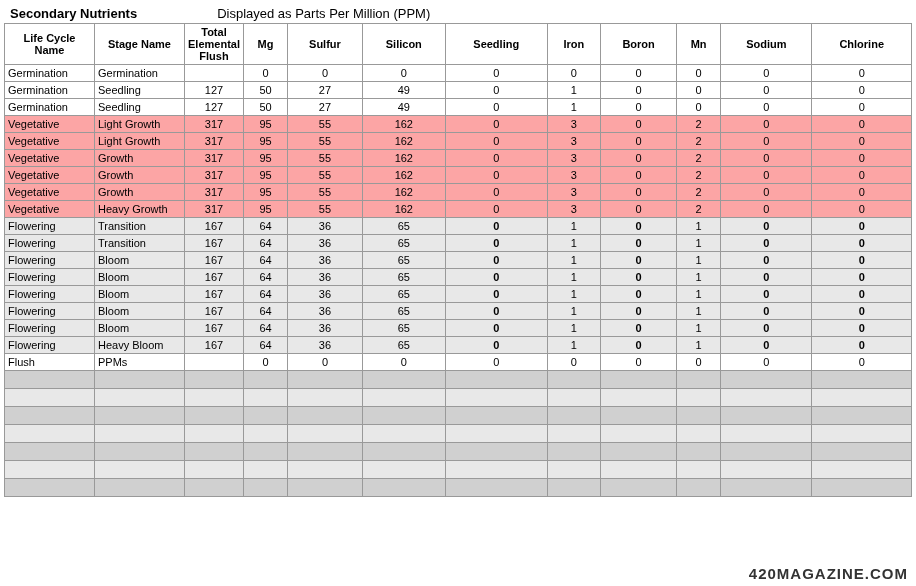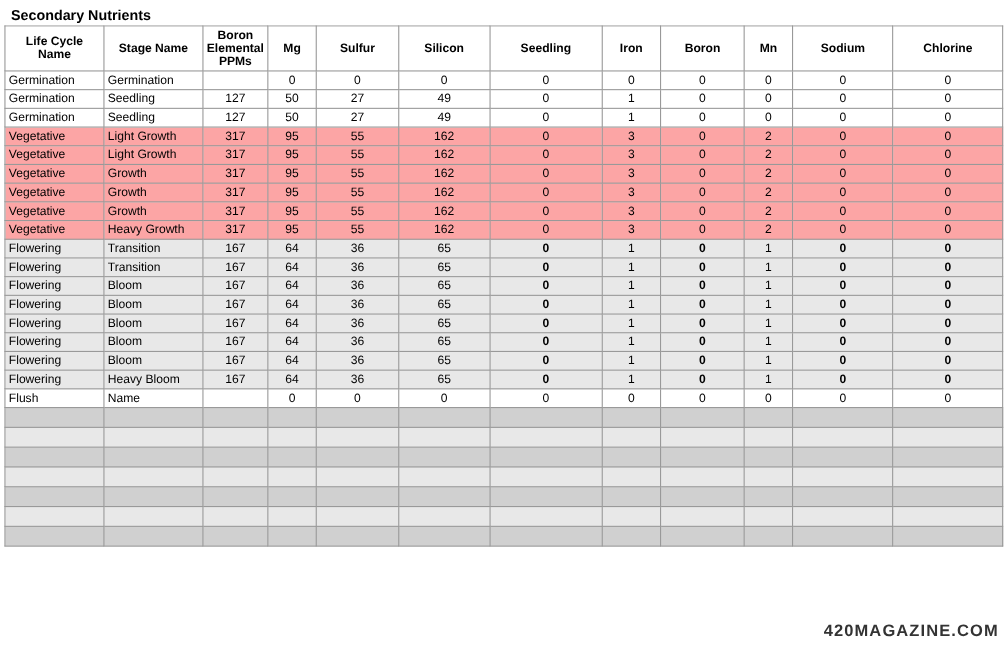--- a/index.html
+++ b/index.html
@@ -67,29 +67,30 @@
       font-weight: bold;
       color: #333;
       letter-spacing: 1px;
     }
   </style>
 </head>
 <body>
 
 <div class="header-area">
   <span class="header-title">Secondary Nutrients</span>
+  <span class="header-subtitle">Displayed as Parts Per Million (PPM)</span>
 </div>
 
 <div class="table-wrapper">
   <table>
     <thead>
       <tr>
         <th class="th-lifecycle">Life Cycle Name</th>
         <th class="th-stage">Stage Name</th>
-        <th class="th-total">Boron Elemental PPMs</th>
+        <th class="th-total">Total Elemental Flush</th>
         <th>Mg</th>
         <th>Sulfur</th>
         <th>Silicon</th>
         <th>Seedling</th>
         <th>Iron</th>
         <th>Boron</th>
         <th>Mn</th>
         <th>Sodium</th>
         <th>Chlorine</th>
       </tr>
@@ -328,21 +329,21 @@
           <td>65</td>
           <td style="font-weight: bold;">0</td>
           <td>1</td>
           <td style="font-weight: bold;">0</td>
           <td>1</td>
           <td style="font-weight: bold;">0</td>
           <td style="font-weight: bold;">0</td>
         </tr>
         <tr class="row-flush">
           <td>Flush</td>
-          <td>Name</td>
+          <td>PPMs</td>
           <td></td>
           <td>0</td>
           <td>0</td>
           <td>0</td>
           <td>0</td>
           <td>0</td>
           <td>0</td>
           <td>0</td>
           <td>0</td>
           <td>0</td>

